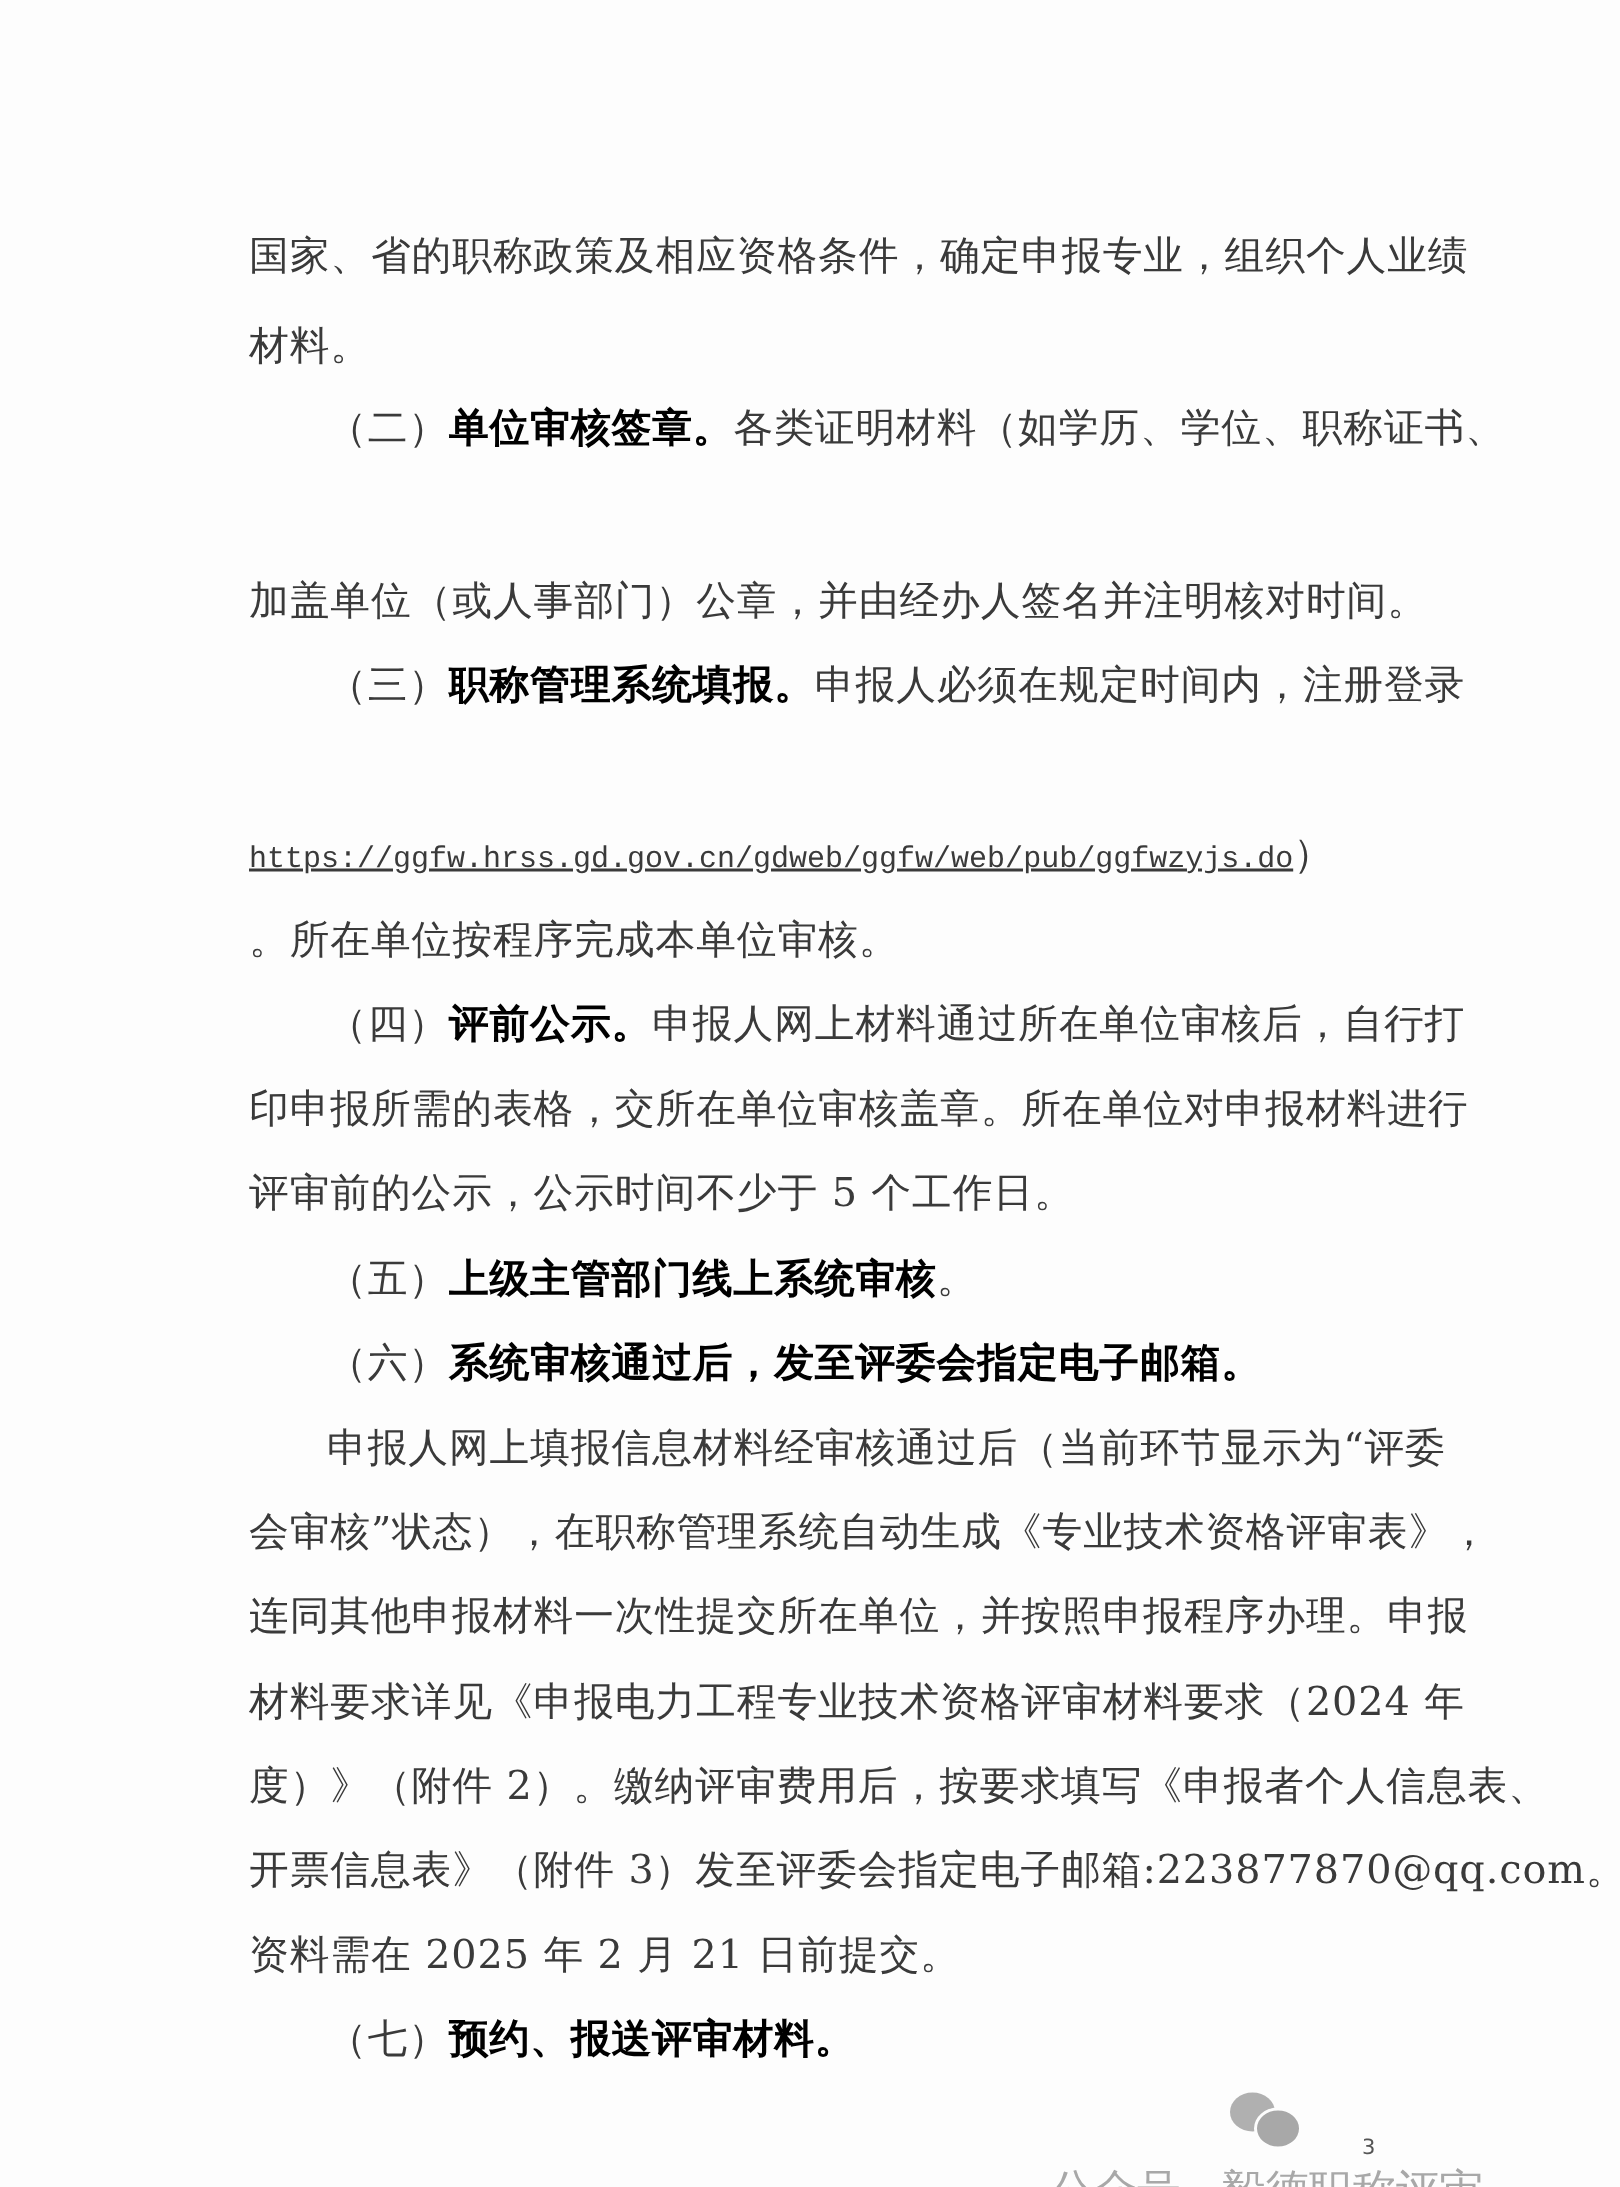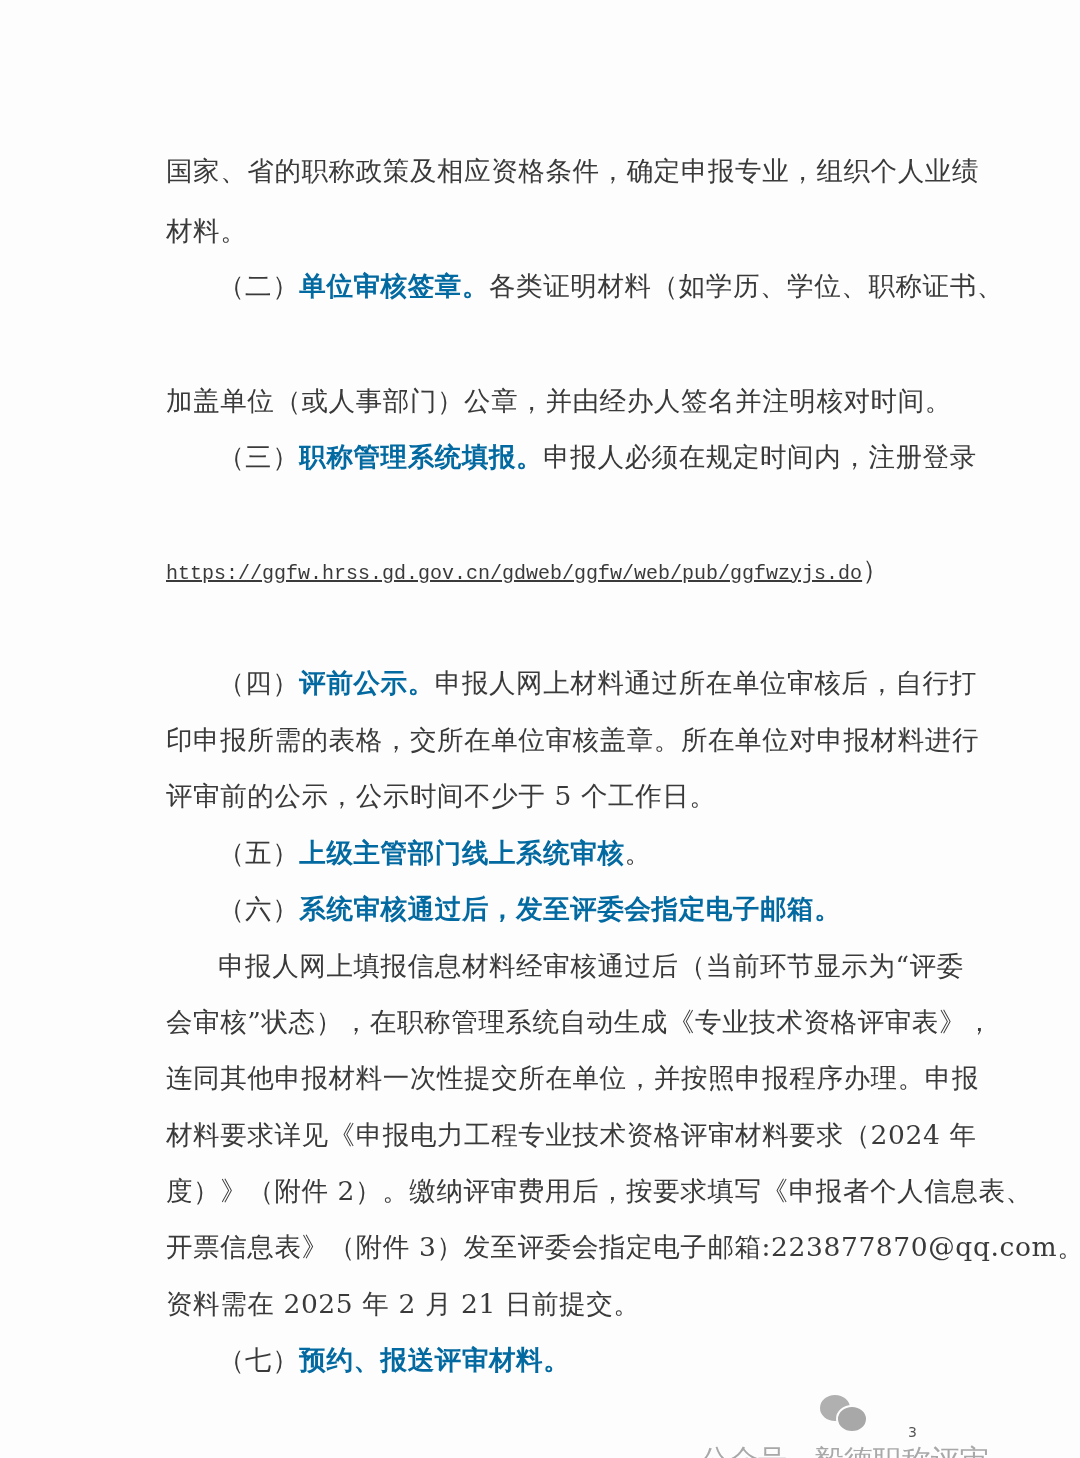--- a/index.html
+++ b/index.html
@@ -2,21 +2,21 @@
 <html><head>
 <meta charset="utf-8">
 <style>
   html, body { margin:0; padding:0; }
   body { width:1080px; height:1458px; background:#fdfdfd; position:relative; overflow:hidden;
          font-family:"DejaVu Serif","Liberation Serif",serif; color:#3a3a3a; }
   .page { position:absolute; left:0; top:0; width:1080px; height:1458px; }
   .line { position:absolute; left:166px; width:752px; font-size:26.5px; line-height:40px; white-space:nowrap; letter-spacing:0.6px; }
   .indent { left:218px; }
   .just { text-align:justify; text-align-last:justify; }
-  b { font-weight:bold; color:#0369a1; }
+  b { font-weight:bold; color:#000000; }
   .url { font-family:"Liberation Mono","DejaVu Sans Mono",monospace; text-decoration:underline; font-size:20px; letter-spacing:0; }
   .watermark { position:absolute; left:700px; top:1395px; display:flex; align-items:center; gap:10px; color:#a8a8a8;
                font-family:"DejaVu Sans","Liberation Sans",sans-serif; font-size:29px;flex-direction:column; }
   .wechat-icon { width:48px; height:36px; position:relative; }
   .bubble1 { position:absolute; left:0; top:0; width:30px; height:26px; border-radius:50%; background:#b0b0b0; }
   .bubble2 { position:absolute; left:16px; top:10px; width:28px; height:24px; border-radius:50%; background:#a8a8a8; border:2px solid #fdfdfd; }
   .pagenum { position:absolute; left:908px; top:1424px; font-size:14px; color:#555; font-family:"DejaVu Sans",sans-serif; }
   .speck { position:absolute; width:6px; height:2px; background:#888; transform:rotate(-20deg); }
 </style>
 </head>
@@ -25,20 +25,21 @@
 <div class="page">
 
   <div class="line just" style="top:151px"><span>国家、省的职称政策及相应资格条件，确定申报专业，组织个人业绩</span></div>
   <div class="line" style="top:211px"><span>材料。</span></div>
 
   <div class="line indent just" style="top:266px;width:700px"><span>（二）</span><b>单位审核签章。</b><span>各类证明材料（如学历、学位、职称证书、</span></div>
   <div class="line" style="top:381px"><span>加盖单位（或人事部门）公章，并由经办人签名并注明核对时间。</span></div>
 
   <div class="line indent just" style="top:437px;width:700px"><span>（三）</span><b>职称管理系统填报。</b><span>申报人必须在规定时间内，注册登录</span></div>
   <div class="line" style="top:550px"><a class="url" style="color:#3a3a3a">https://ggfw.hrss.gd.gov.cn/gdweb/ggfw/web/pub/ggfwzyjs.do</a><span>）</span></div>
+  <div class="line" style="top:607px"><span>。所在单位按程序完成本单位审核。</span></div>
 
   <div class="line indent just" style="top:663px;width:700px"><span>（四）</span><b>评前公示。</b><span>申报人网上材料通过所在单位审核后，自行打</span></div>
   <div class="line just" style="top:720px"><span>印申报所需的表格，交所在单位审核盖章。所在单位对申报材料进行</span></div>
   <div class="line" style="top:776px"><span>评审前的公示，公示时间不少于 5 个工作日。</span></div>
 
   <div class="line indent" style="top:833px"><span>（五）</span><b>上级主管部门线上系统审核</b><span>。</span></div>
   <div class="line indent" style="top:889px"><span>（六）</span><b>系统审核通过后，发至评委会指定电子邮箱。</b><span></span></div>
 
   <div class="line indent just" style="top:946px;width:700px"><span>申报人网上填报信息材料经审核通过后（当前环节显示为“评委</span></div>
   <div class="line just" style="top:1002px"><span>会审核”状态），在职称管理系统自动生成《专业技术资格评审表》，</span></div>

